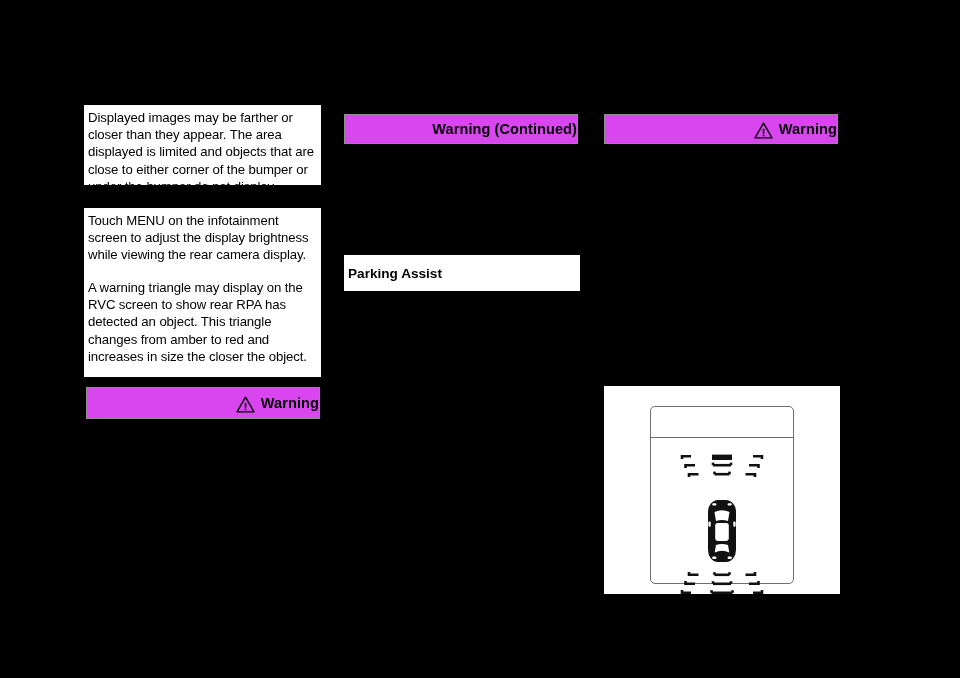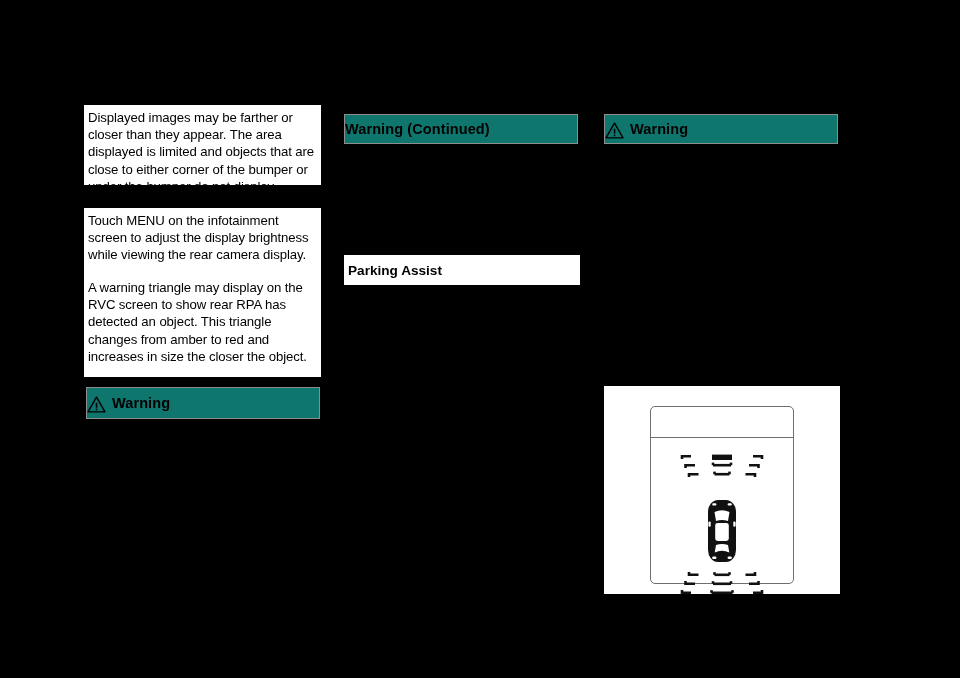--- a/index.html
+++ b/index.html
@@ -34,26 +34,26 @@
     line-height: 17.2px;
     letter-spacing: -0.1px;
   }
   .textbox p {
     margin: 0;
   }
 
   
   .warnbar {
     position: absolute;
-    background: #0f766e;
+    background: #d946ef;
     border: 1px solid #8d8d8d;
     box-sizing: border-box;
     display: flex;
     align-items: center;
-    justify-content: flex-start;
+    justify-content: flex-end;
     color: #000000;
     font-weight: bold;
     font-size: 14.5px;
     letter-spacing: 0.1px;
   }
   .warnbar .wtri {
     display: inline-block;
     width: 19px;
     height: 17px;
     margin-right: 6px;
@@ -157,21 +157,21 @@
         <rect x="9.2" y="13.4" width="1.7" height="1.7" fill="#000000"></rect>
       </svg>
     </span>
     <span class="wlabel">Warning</span>
   </div>
 
   <div class="warnbar plain" style="left:344px; top:114px; width:234px; height:30px;">
     <span class="wlabel">Warning  (Continued)</span>
   </div>
 
-  <div class="headbar" style="left:344px; top:255px; width:236px; height:30px;align-items:center;">
+  <div class="headbar" style="left:344px; top:255px; width:236px; height:36px;align-items:center;">
     <span>Parking Assist</span>
   </div>
 
   <div class="warnbar" style="left:604px; top:114px; width:234px; height:30px;">
     <span class="wtri">
       <svg viewBox="0 0 20 18" width="19" height="17" aria-hidden="true">
         <path d="M10 1.2 L19 16.8 L1 16.8 Z" fill="none" stroke="#000000" stroke-width="1.5" stroke-linejoin="round"></path>
         <rect x="9.2" y="7.2" width="1.7" height="5.2" fill="#000000"></rect>
         <rect x="9.2" y="13.4" width="1.7" height="1.7" fill="#000000"></rect>
       </svg>

